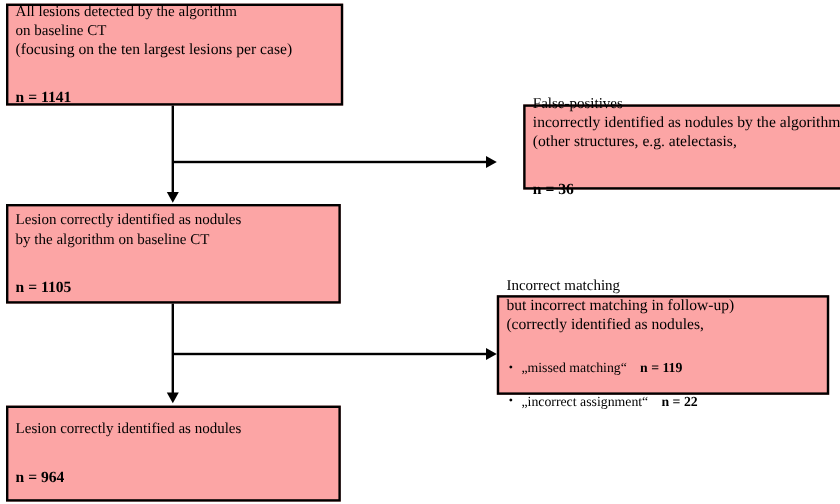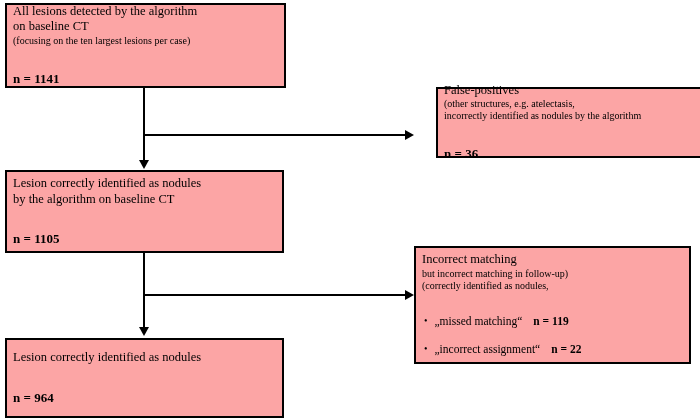--- a/index.html
+++ b/index.html
@@ -36,37 +36,37 @@
     text-align: center;
     padding: 4px 6px;
     line-height: 1.22;
   }
 
   .box .title {
     font-size: 12.5px;
     font-weight: 400;
   }
   .box .sub {
-    font-size: 10px;
+    font-size: 13px;
     font-weight: 400;
   }
   .box .count {
     font-size: 13px;
     font-weight: 700;
     margin-top: 24px;
   }
 
   
   #box-all-lesions   { left: 5px;  top: 3px;   width: 281px; height: 85px; }
   #box-correct-nodes { left: 5px;  top: 170px; width: 279px; height: 83px; }
   #box-final         { left: 5px;  top: 338px; width: 279px; height: 80px; }
 
   
   #box-false-pos     { left: 436px; top: 87px;  width: 277px; height: 71px; }
-  #box-incorrect     { left: 414px; top: 246px; width: 277px; height: 118px; }
+  #box-incorrect     { left: 414px; top: 246px; width: 277px; height: 83px; }
 
   
   .bullets {
     margin-top: 10px;
     text-align: left;
     font-size: 11.5px;
     padding-left: 2px;
   }
   .bullets .bullet-row {
     display: flex;
@@ -131,22 +131,22 @@
 
   <div class="box" id="box-all-lesions">
     <div class="title">All lesions detected by the algorithm</div>
     <div class="title">on baseline CT</div>
     <div class="sub">(focusing on the ten largest lesions per case)</div>
     <div class="count">n = 1141</div>
   </div>
 
   <div class="box" id="box-false-pos">
     <div class="title">False-positives</div>
+    <div class="sub">incorrectly identified as nodules by the algorithm</div>
     <div class="sub">(other structures, e.g. atelectasis,</div>
-    <div class="sub">incorrectly identified as nodules by the algorithm</div>
     <div class="count">n = 36</div>
   </div>
 
   <div class="box" id="box-correct-nodes">
     <div class="title">Lesion correctly identified as nodules</div>
     <div class="title">by the algorithm on baseline CT</div>
     <div class="count">n = 1105</div>
   </div>
 
   <div class="box" id="box-incorrect">

